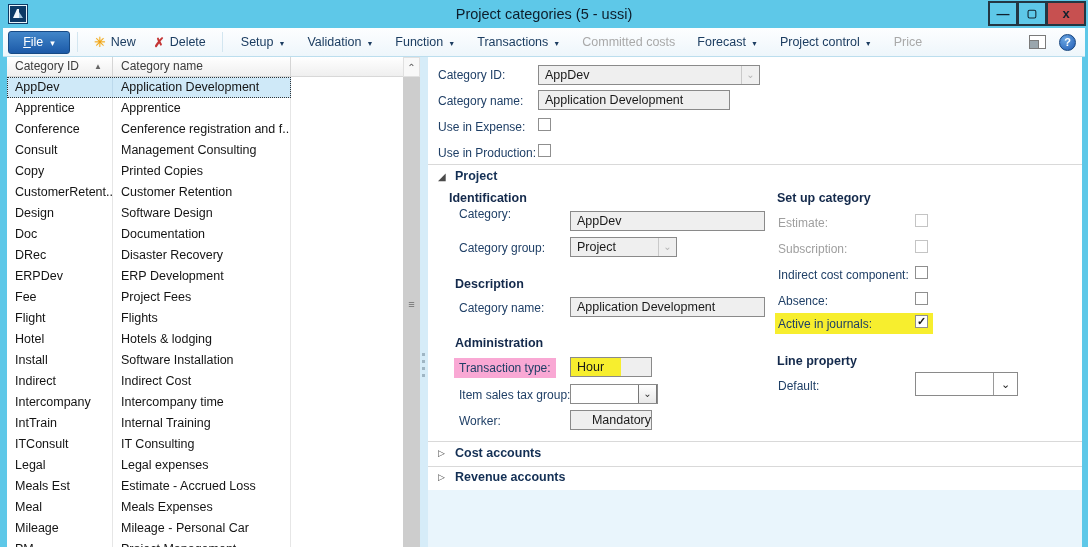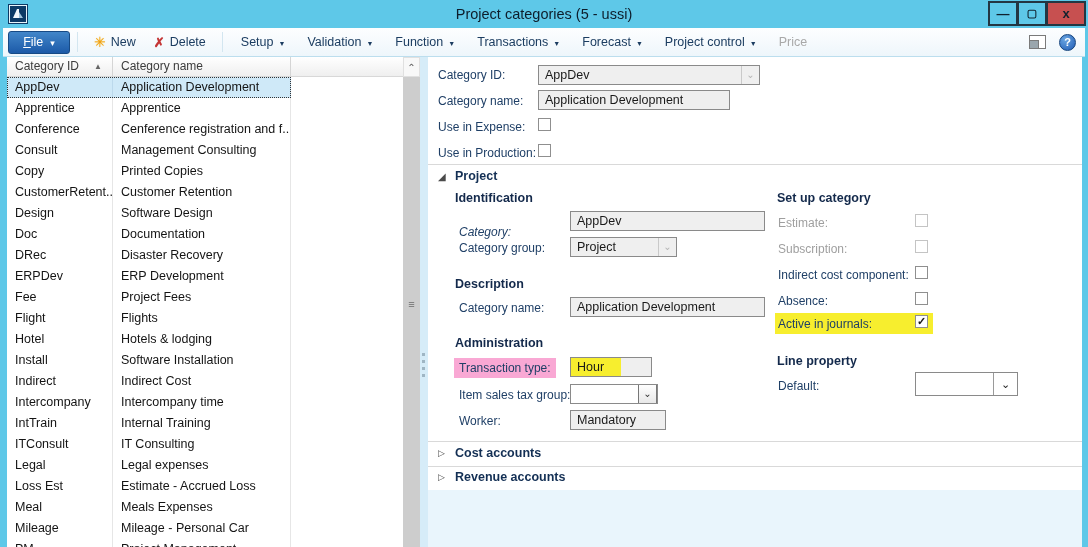--- a/index.html
+++ b/index.html
@@ -130,20 +130,23 @@
         <span class="caret">▼</span>
     </div>
     <div class="tb-menu">
       <span>Function</span>
         <span class="caret">▼</span>
     </div>
     <div class="tb-menu">
       <span>Transactions</span>
         <span class="caret">▼</span>
     </div>
+    <div class="tb-menu disabled">
+      <span>Committed costs</span>
+    </div>
     <div class="tb-menu">
       <span>Forecast</span>
         <span class="caret">▼</span>
     </div>
     <div class="tb-menu">
       <span>Project control</span>
         <span class="caret">▼</span>
     </div>
     <div class="tb-menu disabled">
       <span>Price</span>
@@ -235,21 +238,21 @@
       </div>
     <div class="grid-row">
         <div class="gr-id">ITConsult</div>
         <div class="gr-name">IT Consulting</div>
       </div>
     <div class="grid-row">
         <div class="gr-id">Legal</div>
         <div class="gr-name">Legal expenses</div>
       </div>
     <div class="grid-row">
-        <div class="gr-id">Loss Est</div>
+        <div class="gr-id">Meals Est</div>
         <div class="gr-name">Estimate - Accrued Loss</div>
       </div>
     <div class="grid-row">
         <div class="gr-id">Meal</div>
         <div class="gr-name">Meals Expenses</div>
       </div>
     <div class="grid-row">
         <div class="gr-id">Mileage</div>
         <div class="gr-name">Mileage - Personal Car</div>
       </div>
@@ -293,22 +296,22 @@
     <span class="chk" style="left:110px; top:61px;"></span>
 
     <span class="lbl" style="left:10px; top:89px;">Use in Production:</span>
     <span class="chk" style="left:110px; top:87px;"></span>
 
     <div class="divider" style="top:107px;"></div>
 
     <span class="tri open" style="left:10px; top:114px;">◢</span>
     <span class="sec-title" style="left:27px; top:112px;">Project</span>
 
-    <span class="sub-title" style="left:27px; top:134px;">Identification</span>
-    <span class="lbl" style="left:31px; top:168px;font-style:italic;">Category:</span>
+    <span class="sub-title" style="left:21px; top:134px;">Identification</span>
+    <span class="lbl" style="left:31px; top:150px;">Category:</span>
     <div class="fld" style="left:142px; top:154px; width:195px;">
       <span>AppDev</span>
     </div>
     <span class="lbl" style="left:31px; top:184px;">Category group:</span>
     <div class="fld" style="left:142px; top:180px; width:107px;">
       <span>Project</span>
       <span class="combo-arrow">⌄</span>
     </div>
 
     <span class="sub-title" style="left:27px; top:220px;">Description</span>
@@ -321,21 +324,21 @@
     <span class="lbl hl" style="left:26px; top:301px; padding:3px 5px;">Transaction type:</span>
     <div class="fld fld-hl" style="left:142px; top:300px; width:82px;">
       <span>Hour</span>
     </div>
     <span class="lbl" style="left:31px; top:331px;">Item sales tax group:</span>
     <div class="fld combo-white" style="left:142px; top:327px; width:88px;">
       <span></span>
       <span class="combo-btn">⌄</span>
     </div>
     <span class="lbl" style="left:31px; top:357px;">Worker:</span>
-    <div class="fld" style="left:142px; top:353px; width:96px;">
+    <div class="fld" style="left:142px; top:353px; width:82px;text-align:right;">
       <span>Mandatory</span>
     </div>
 
     <span class="sub-title" style="left:349px; top:134px;">Set up category</span>
     <span class="lbl dis" style="left:350px; top:159px;">Estimate:</span>
     <span class="chk dis" style="left:487px; top:157px;"></span>
     <span class="lbl dis" style="left:350px; top:185px;">Subscription:</span>
     <span class="chk dis" style="left:487px; top:183px;"></span>
     <span class="lbl" style="left:350px; top:211px;">Indirect cost component:</span>
     <span class="chk" style="left:487px; top:209px;"></span>

